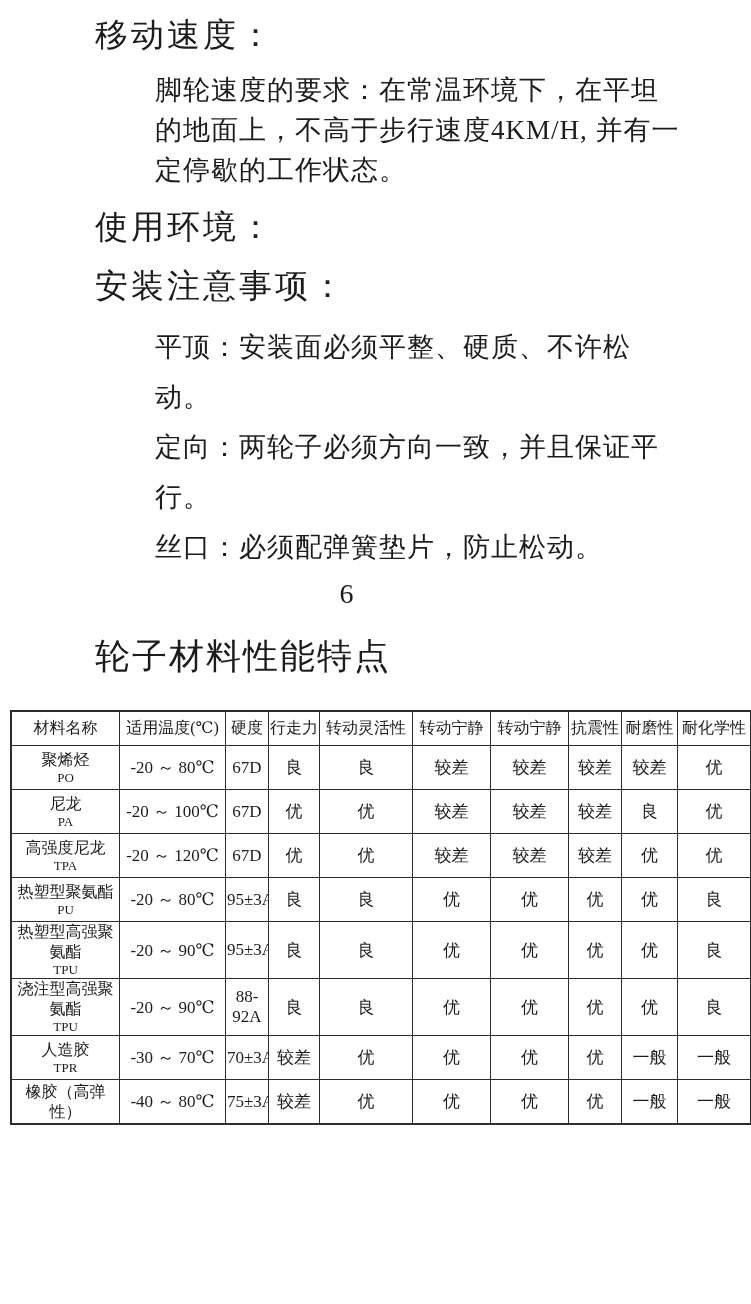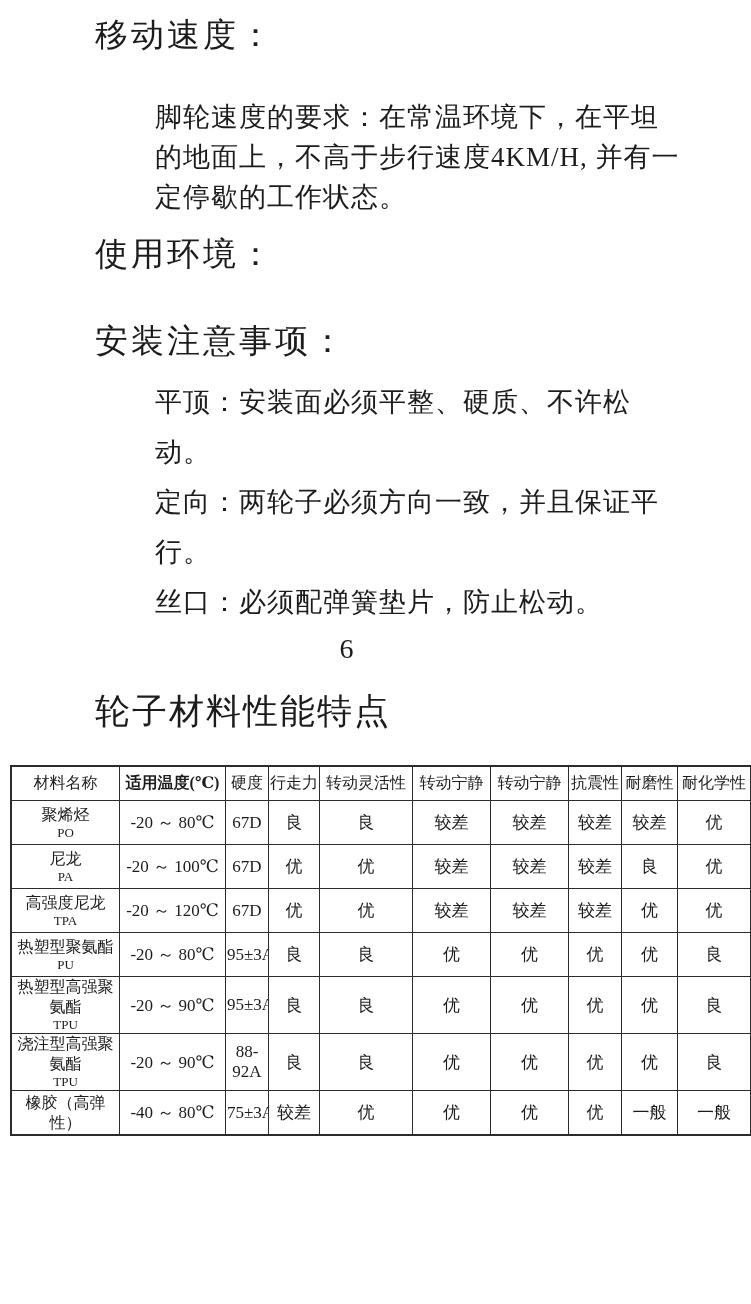--- a/index.html
+++ b/index.html
@@ -24,26 +24,26 @@
   .h {
     font-weight: normal;
     font-size: 33px;
     line-height: 43px;
     margin: 0 0 0 95px;
     letter-spacing: 3px;
   }
   .body-p {
     font-size: 27px;
     line-height: 40px;
-    margin: 40px 10px 0 155px;
+    margin: 13px 10px 0 155px;
     max-width: 588px;
     letter-spacing: 1px;
   }
   .h-env { margin-top: 16px; }
-  .h-install { margin-top: 44px; }
+  .h-install { margin-top: 16px; }
   .notes { margin: 14px 16px 0 155px; }
   .note-line {
     font-size: 27px;
     line-height: 50px;
     letter-spacing: 1px;
   }
   .page-number {
     text-align: center;
     font-size: 28px;
     line-height: 36px;
@@ -68,21 +68,21 @@
     padding: 0 1px;
     overflow: hidden;
   }
   table.perf thead th {
     height: 33px;
     font-size: 16px;
     font-weight: normal;
   }
   table.perf tbody td { height: 43px; font-size: 17px; }
   table.perf th:nth-child(1)  { width: 105px; }
-  table.perf th:nth-child(2)  { width: 103px; font-weight: bold; }
+  table.perf th:nth-child(2)  { width: 103px; }
   table.perf th:nth-child(3)  { width: 40px; }
   table.perf th:nth-child(4)  { width: 48px; }
   table.perf th:nth-child(5)  { width: 90px; }
   table.perf th:nth-child(6)  { width: 75px; }
   table.perf th:nth-child(7)  { width: 75px; }
   table.perf th:nth-child(8)  { width: 50px; }
   table.perf th:nth-child(9)  { width: 53px; }
   table.perf th:nth-child(10) { width: 70px; }
   .mat-name { font-size: 16px; line-height: 20px; }
   .mat-code { font-size: 13px; line-height: 16px; }
@@ -217,20 +217,35 @@
             <td class="rate">良</td>
             <td class="rate">良</td>
             <td class="rate">优</td>
             <td class="rate">优</td>
             <td class="rate">优</td>
             <td class="rate">优</td>
             <td class="rate">良</td>
           </tr>
           <tr>
             <td>
+              <div class="mat-name">人造胶</div>
+              <div class="mat-code">TPR</div>
+            </td>
+            <td class="temp">-30 ～ 70℃</td>
+            <td class="hard">70±3A</td>
+            <td class="rate">较差</td>
+            <td class="rate">优</td>
+            <td class="rate">优</td>
+            <td class="rate">优</td>
+            <td class="rate">优</td>
+            <td class="rate">一般</td>
+            <td class="rate">一般</td>
+          </tr>
+          <tr>
+            <td>
               <div class="mat-name">橡胶（高弹性）</div>
             </td>
             <td class="temp">-40 ～ 80℃</td>
             <td class="hard">75±3A</td>
             <td class="rate">较差</td>
             <td class="rate">优</td>
             <td class="rate">优</td>
             <td class="rate">优</td>
             <td class="rate">优</td>
             <td class="rate">一般</td>

